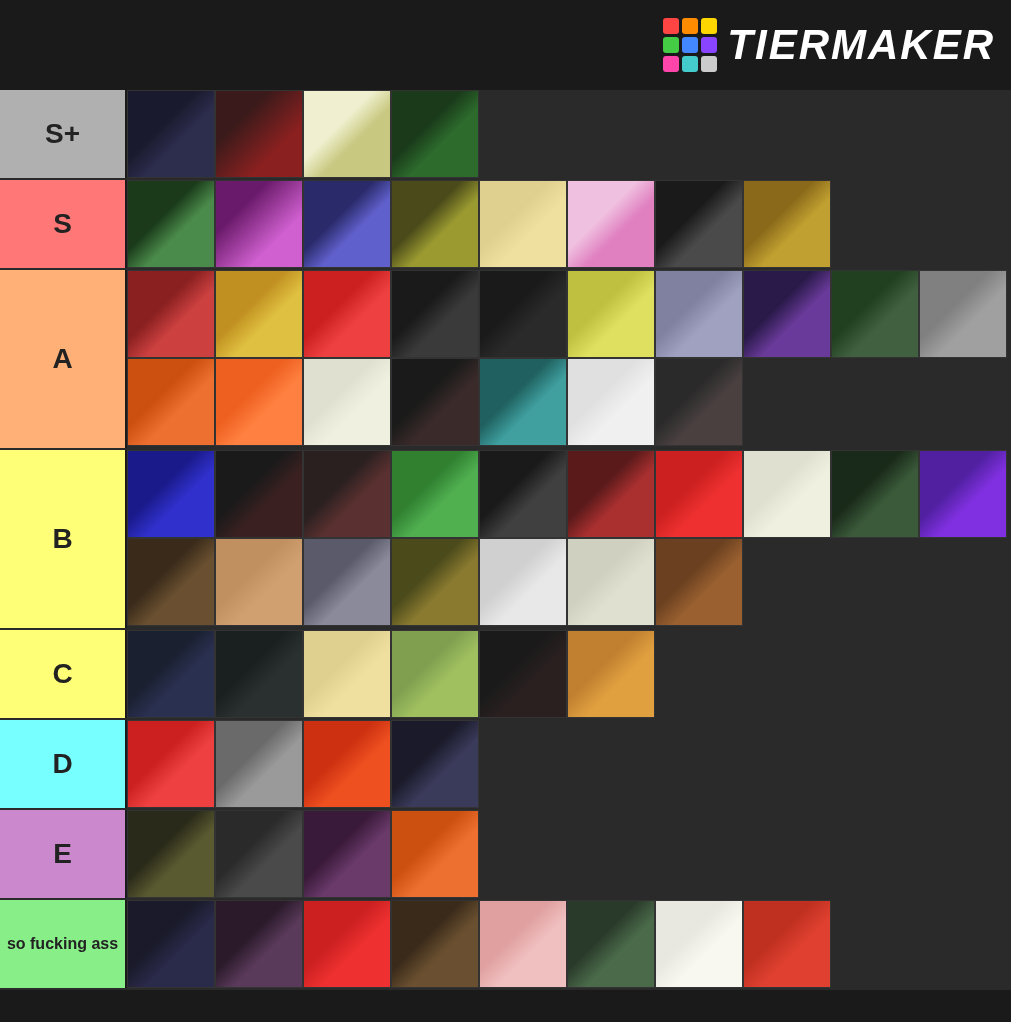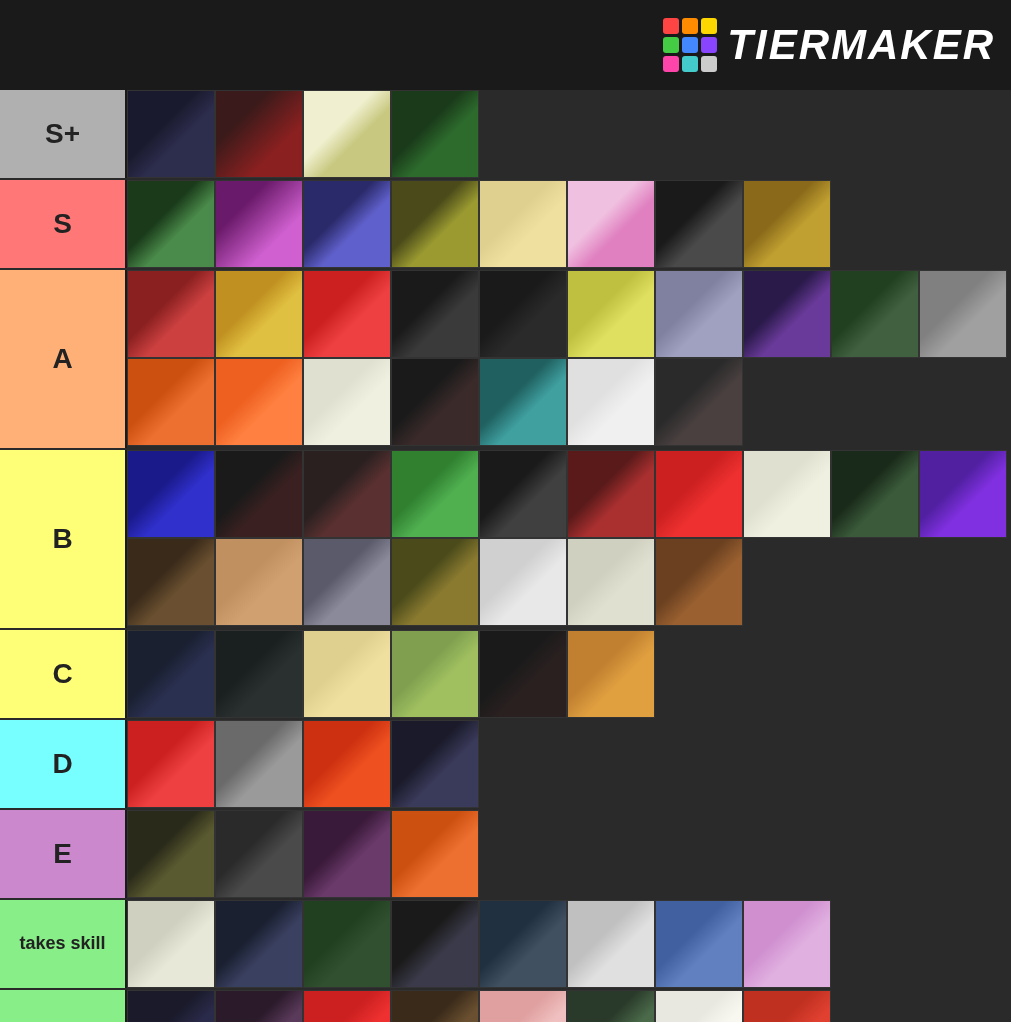--- a/index.html
+++ b/index.html
@@ -443,49 +443,20 @@
         </div>
       <div class="tier-item">
           <div class="char char-e-3"></div>
         </div>
       <div class="tier-item">
           <div class="char char-e-4"></div>
         </div>
     </div>
   </div>
 
-  <div class="tier-row">
-    <div class="tier-label" style="background:#88ee88; font-size:18px; line-height:1.2;">takes skill</div>
-    <div class="tier-items">
-      <div class="tier-item">
-          <div class="char char-ts-1"></div>
-        </div>
-      <div class="tier-item">
-          <div class="char char-ts-2"></div>
-        </div>
-      <div class="tier-item">
-          <div class="char char-ts-3"></div>
-        </div>
-      <div class="tier-item">
-          <div class="char char-ts-4"></div>
-        </div>
-      <div class="tier-item">
-          <div class="char char-ts-5"></div>
-        </div>
-      <div class="tier-item">
-          <div class="char char-ts-6"></div>
-        </div>
-      <div class="tier-item">
-          <div class="char char-ts-7"></div>
-        </div>
-      <div class="tier-item">
-          <div class="char char-ts-8"></div>
-        </div>
-    </div>
-  </div>
 
   <div class="tier-row">
     <div class="tier-label" style="background:#88ee88; font-size:16px; line-height:1.2;">so fucking ass</div>
     <div class="tier-items">
       <div class="tier-item">
           <div class="char char-sfa-1"></div>
         </div>
       <div class="tier-item">
           <div class="char char-sfa-2"></div>
         </div>

